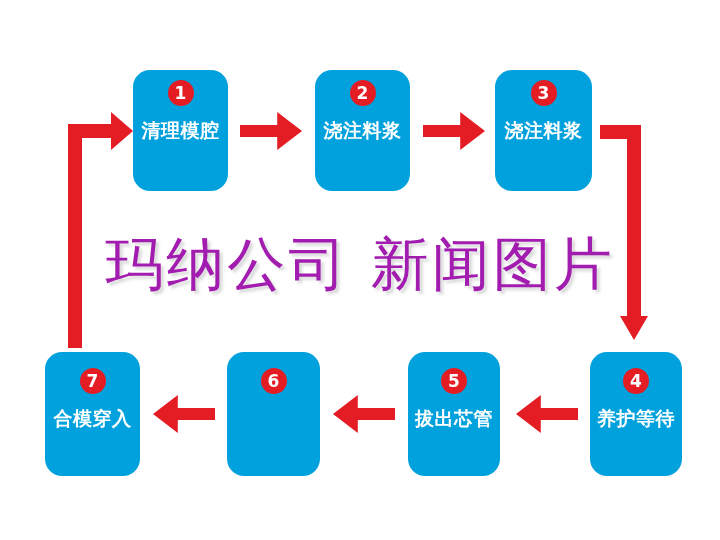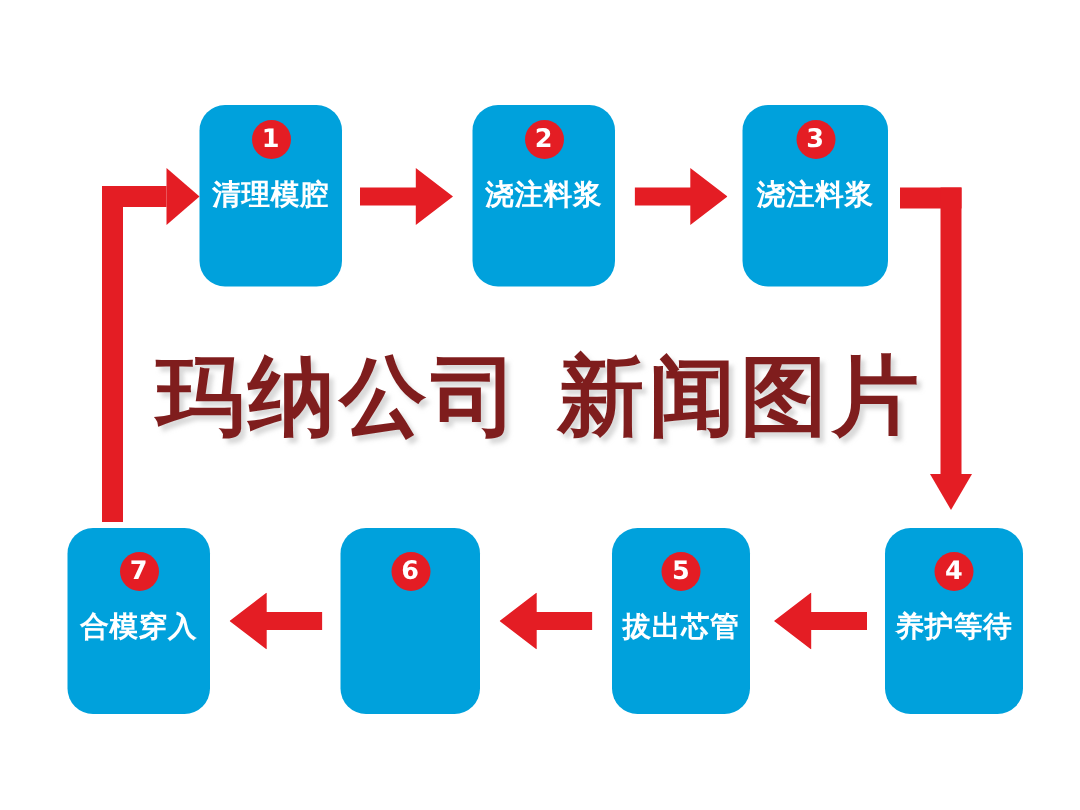--- a/index.html
+++ b/index.html
@@ -16,24 +16,24 @@
     font-family: "DejaVu Sans", "Liberation Sans", sans-serif;
   }
   
   .watermark {
     position: absolute;
     left: 0;
     right: 0;
     top: 226px;
     text-align: center;
     font-size: 58px;
-    font-weight: 700;
+    font-weight: 400;
     letter-spacing: 3px;
     white-space: nowrap;
-    color: #7f1d1d;
+    color: #a21caf;
     text-shadow: 3px 3px 3px rgba(185,185,185,0.55);
     pointer-events: none;
     user-select: none;
   }
   
   .box {
     position: absolute;
     background: #00A1DC;
     border-radius: 17px;
     display: flex;

